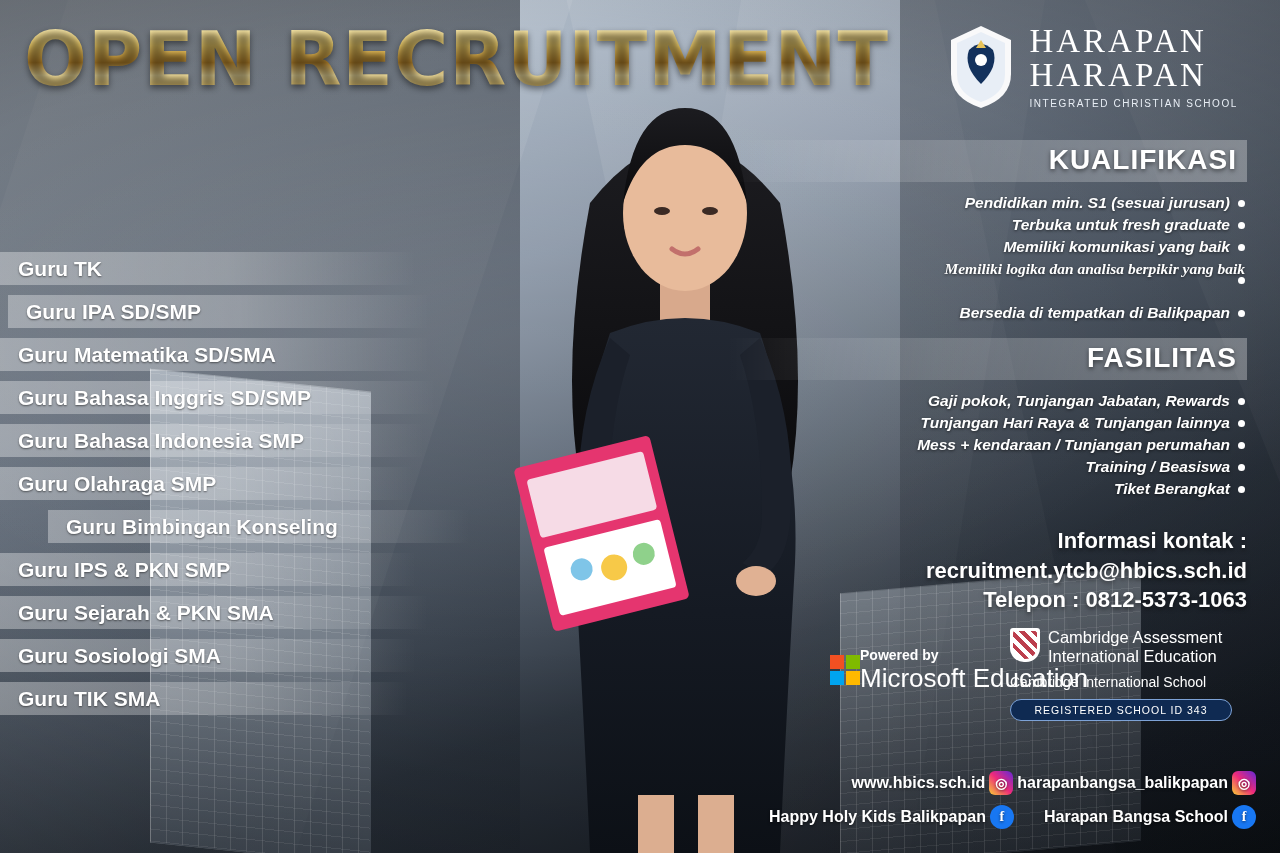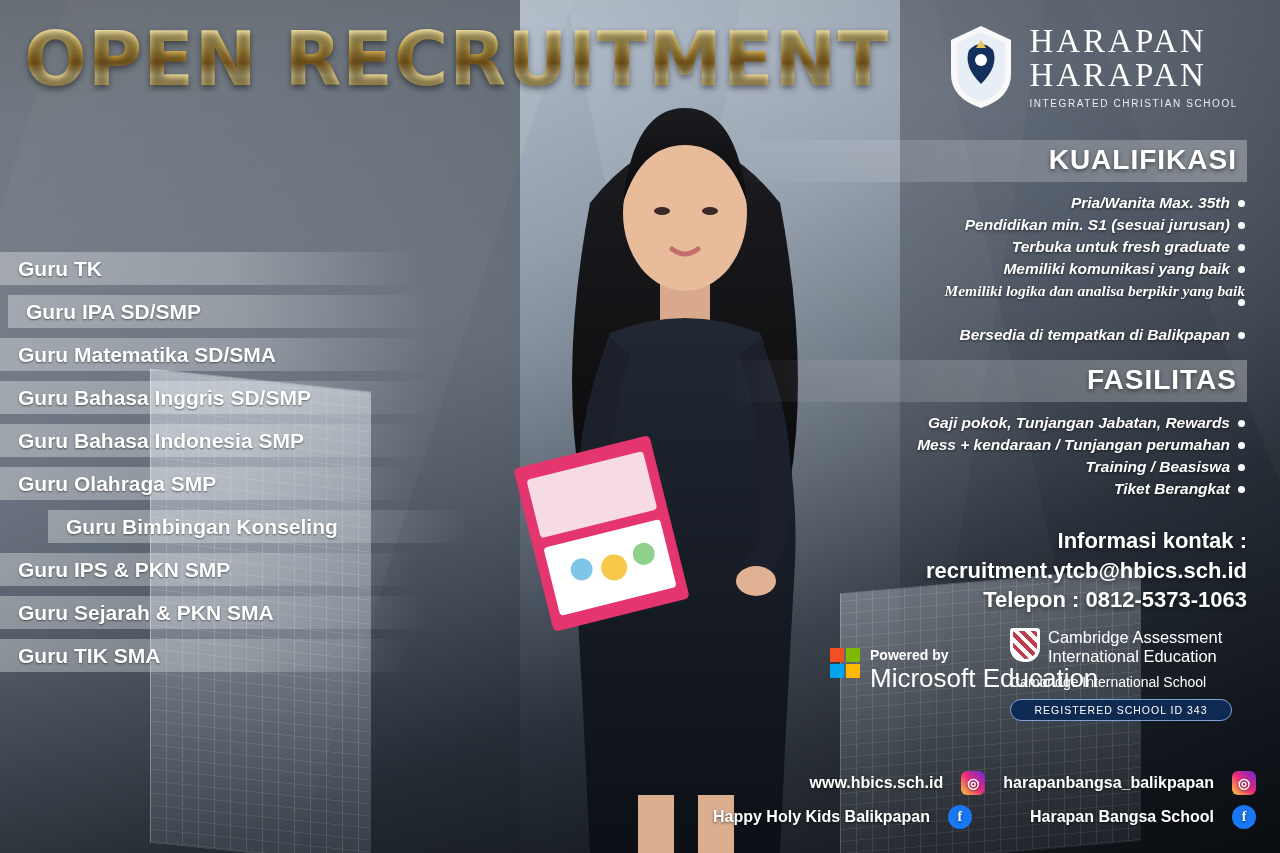--- a/index.html
+++ b/index.html
@@ -175,21 +175,21 @@
     color: #ffffff;
     text-shadow: 0 2px 4px rgba(0,0,0,0.55);
   }
 
   
   .ms-badge {
     position: absolute;
     left: 830px;
     top: 648px;
     display: flex;
-    gap: 10px;
+    align-items: center;
   }
   .ms-grid {
     width: 30px; height: 30px;
     display: grid;
     grid-template-columns: 14px 14px;
     grid-template-rows: 14px 14px;
     gap: 2px;
   }
   .ms-grid i { display: block; }
   .ms-text-wrap { line-height: 1; }
@@ -241,21 +241,21 @@
     position: absolute;
     left: 700px;
     right: 24px;
     bottom: 14px;
     color: #ffffff;
   }
   .f-row {
     display: flex;
     justify-content: flex-end;
     align-items: center;
-    gap: 18px;
+    gap: 4px;
     margin-bottom: 10px;
     font-size: 16px;
     font-weight: bold;
     text-shadow: 0 1px 3px rgba(0,0,0,0.6);
   }
   .f-spacer { width: 22px; }
   .ico {
     width: 24px; height: 24px;
     border-radius: 6px;
     display: inline-flex;
@@ -345,20 +345,21 @@
   <div class="positions">
     <div class="pos-item" style="width:398px;">Guru TK</div>
     <div class="pos-item" style="width:404px;margin-left:8px;">Guru IPA SD/SMP</div>
     <div class="pos-item" style="width:412px;">Guru Matematika SD/SMA</div>
     <div class="pos-item" style="width:418px;">Guru Bahasa Inggris SD/SMP</div>
     <div class="pos-item" style="width:406px;">Guru Bahasa Indonesia SMP</div>
     <div class="pos-item" style="width:396px;">Guru Olahraga SMP</div>
     <div class="pos-item" style="width:404px;margin-left:48px;">Guru Bimbingan Konseling</div>
     <div class="pos-item" style="width:398px;">Guru IPS &amp; PKN SMP</div>
     <div class="pos-item" style="width:410px;text-align:right;">Guru Sejarah &amp; PKN SMA</div>
+    <div class="pos-item" style="width:398px;">Guru Sosiologi SMA</div>
     <div class="pos-item" style="width:390px;">Guru TIK SMA</div>
   </div>
 
   <div class="logo-wrap">
     <div class="logo-mark">
       <svg viewBox="0 0 68 86" width="68" height="86" aria-hidden="true">
         <path d="M34 2 L64 16 V50 Q64 74 34 84 Q4 74 4 50 V16 Z" fill="#ffffff" opacity="0.96"></path>
         <path d="M34 8 L58 19 V50 Q58 70 34 78 Q10 70 10 50 V19 Z" fill="#e8eef6"></path>
         <path d="M22 26 q12 -12 24 0 q6 16 -12 34 q-18 -18 -12 -34Z" fill="#13315c"></path>
         <path d="M34 16 l5 8 h-10Z" fill="#e9c45a"></path>
@@ -371,33 +372,33 @@
       <div class="logo-sub">INTEGRATED CHRISTIAN SCHOOL</div>
     </div>
   </div>
 
   <div class="right-col">
 
     <div class="band">
       <div class="band-title">KUALIFIKASI</div>
     </div>
     <div class="bullet-list">
-      <div class="bullet-row"><span>Pria/Wanita Max. 35th</span><span class="dot"></span></div>
       <div class="bullet-row"><span>Pendidikan min. S1 (sesuai jurusan)</span><span class="dot"></span></div>
       <div class="bullet-row"><span>Terbuka untuk fresh graduate</span><span class="dot"></span></div>
       <div class="bullet-row"><span>Memiliki komunikasi yang baik</span><span class="dot"></span></div>
       <div class="bullet-row"><span class="two-line">Memiliki logika dan analisa berpikir yang baik</span><span class="dot" style="position:relative; top:-11px;"></span></div>
       <div class="bullet-row"><span>Bersedia di tempatkan di Balikpapan</span><span class="dot"></span></div>
     </div>
 
     <div class="band" style="margin-top:14px;">
       <div class="band-title">FASILITAS</div>
     </div>
     <div class="bullet-list">
       <div class="bullet-row"><span>Gaji pokok, Tunjangan Jabatan, Rewards</span><span class="dot"></span></div>
+      <div class="bullet-row"><span>Tunjangan Hari Raya &amp; Tunjangan lainnya</span><span class="dot"></span></div>
       <div class="bullet-row"><span>Mess + kendaraan / Tunjangan perumahan</span><span class="dot"></span></div>
       <div class="bullet-row"><span>Training / Beasiswa</span><span class="dot"></span></div>
       <div class="bullet-row"><span>Tiket Berangkat</span><span class="dot"></span></div>
     </div>
 
     <div class="contact">
       <div>Informasi kontak :</div>
       <div>recruitment.ytcb@hbics.sch.id</div>
       <div>Telepon : 0812-5373-1063</div>
     </div>

